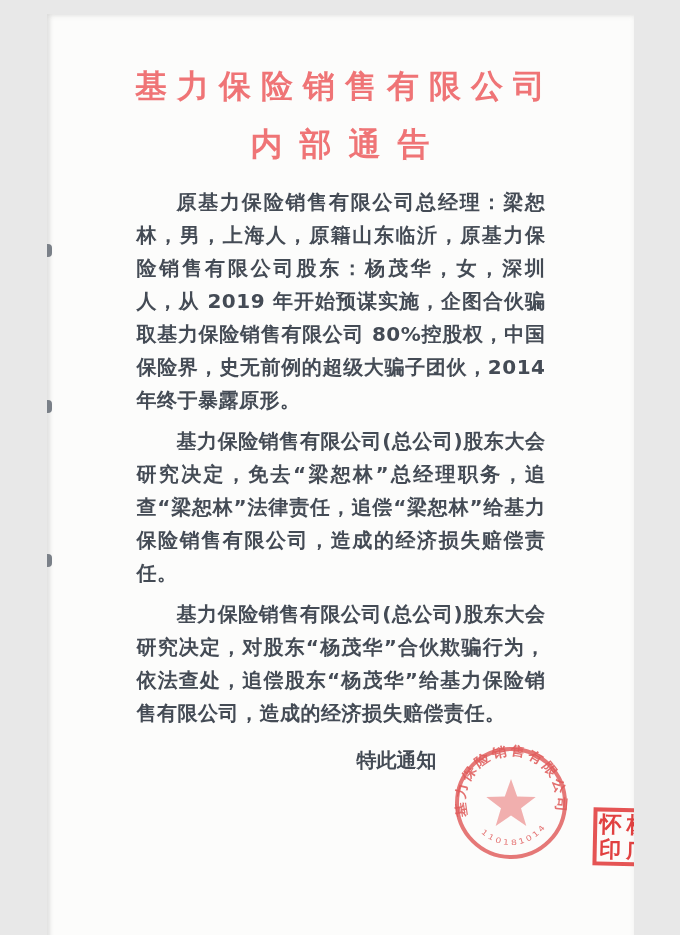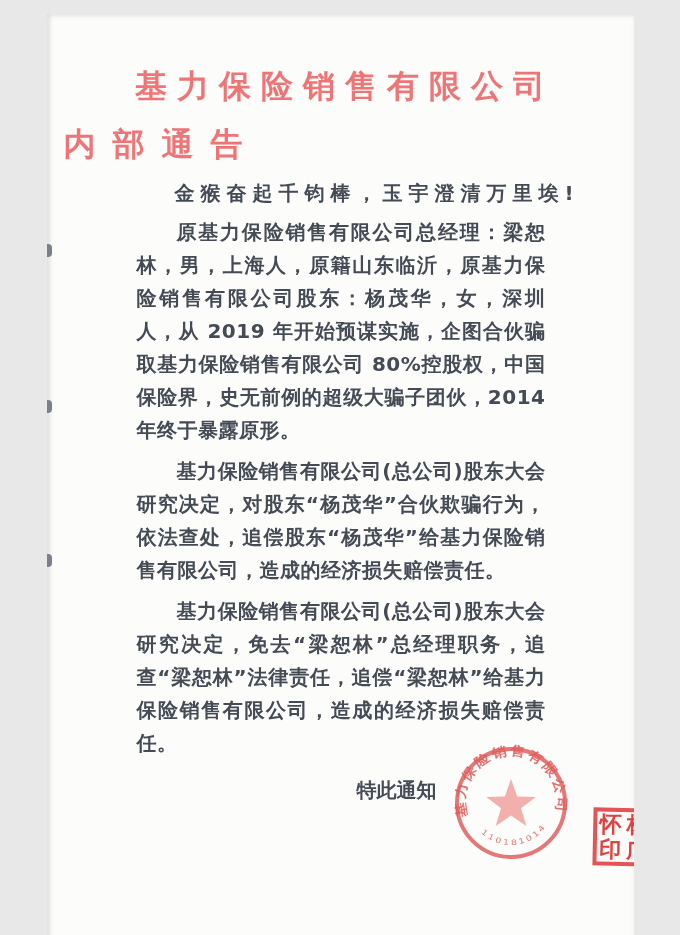--- a/index.html
+++ b/index.html
@@ -18,20 +18,21 @@
     text-align: center;
     font-size: 32px;
     font-weight: 700;
     color: #ef7476;
     letter-spacing: 10px;
     text-indent: 10px;
     line-height: 40px;
   }
   .page-subtitle {
     margin: 18px 0 0 0;
+    text-align: center;
     font-size: 32px;
     font-weight: 700;
     color: #ef7476;
     letter-spacing: 17px;
     text-indent: 17px;
     line-height: 40px;
   }
   .content {
     padding: 14px 88px 0 90px;
     color: #444b55;
@@ -120,25 +121,24 @@
 </style>
 </head>
 <body>
 
 <div class="page">
 
   <h1 class="page-title">基力保险销售有限公司</h1>
   <h2 class="page-subtitle">内部通告</h2>
 
   <div class="content">
-    <p class="epigraph e1">金猴奋起千钧棒，玉宇澄清万里埃!</p>
 
     <p class="para">原基力保险销售有限公司总经理：梁恕林，男，上海人，原籍山东临沂，原基力保险销售有限公司股东：杨茂华，女，深圳人，从 2019 年开始预谋实施，企图合伙骗取基力保险销售有限公司 80%控股权，中国保险界，史无前例的超级大骗子团伙，2014 年终于暴露原形。</p>
+    <p class="para">基力保险销售有限公司(总公司)股东大会研究决定，免去“梁恕林”总经理职务，追查“梁恕林”法律责任，追偿“梁恕林”给基力保险销售有限公司，造成的经济损失赔偿责任。</p>
     <p class="para">基力保险销售有限公司(总公司)股东大会研究决定，对股东“杨茂华”合伙欺骗行为，依法查处，追偿股东“杨茂华”给基力保险销售有限公司，造成的经济损失赔偿责任。</p>
-    <p class="para">基力保险销售有限公司(总公司)股东大会研究决定，免去“梁恕林”总经理职务，追查“梁恕林”法律责任，追偿“梁恕林”给基力保险销售有限公司，造成的经济损失赔偿责任。</p>
 
     <div class="closing">
       <div class="notice">特此通知</div>
 
     </div>
   </div>
 
   <svg class="company-seal" viewBox="0 0 116 122" aria-hidden="true">
     <defs>
       <path id="arcTop" d="M 16,78 A 46,46 0 1 1 100,78" fill="none"></path>

